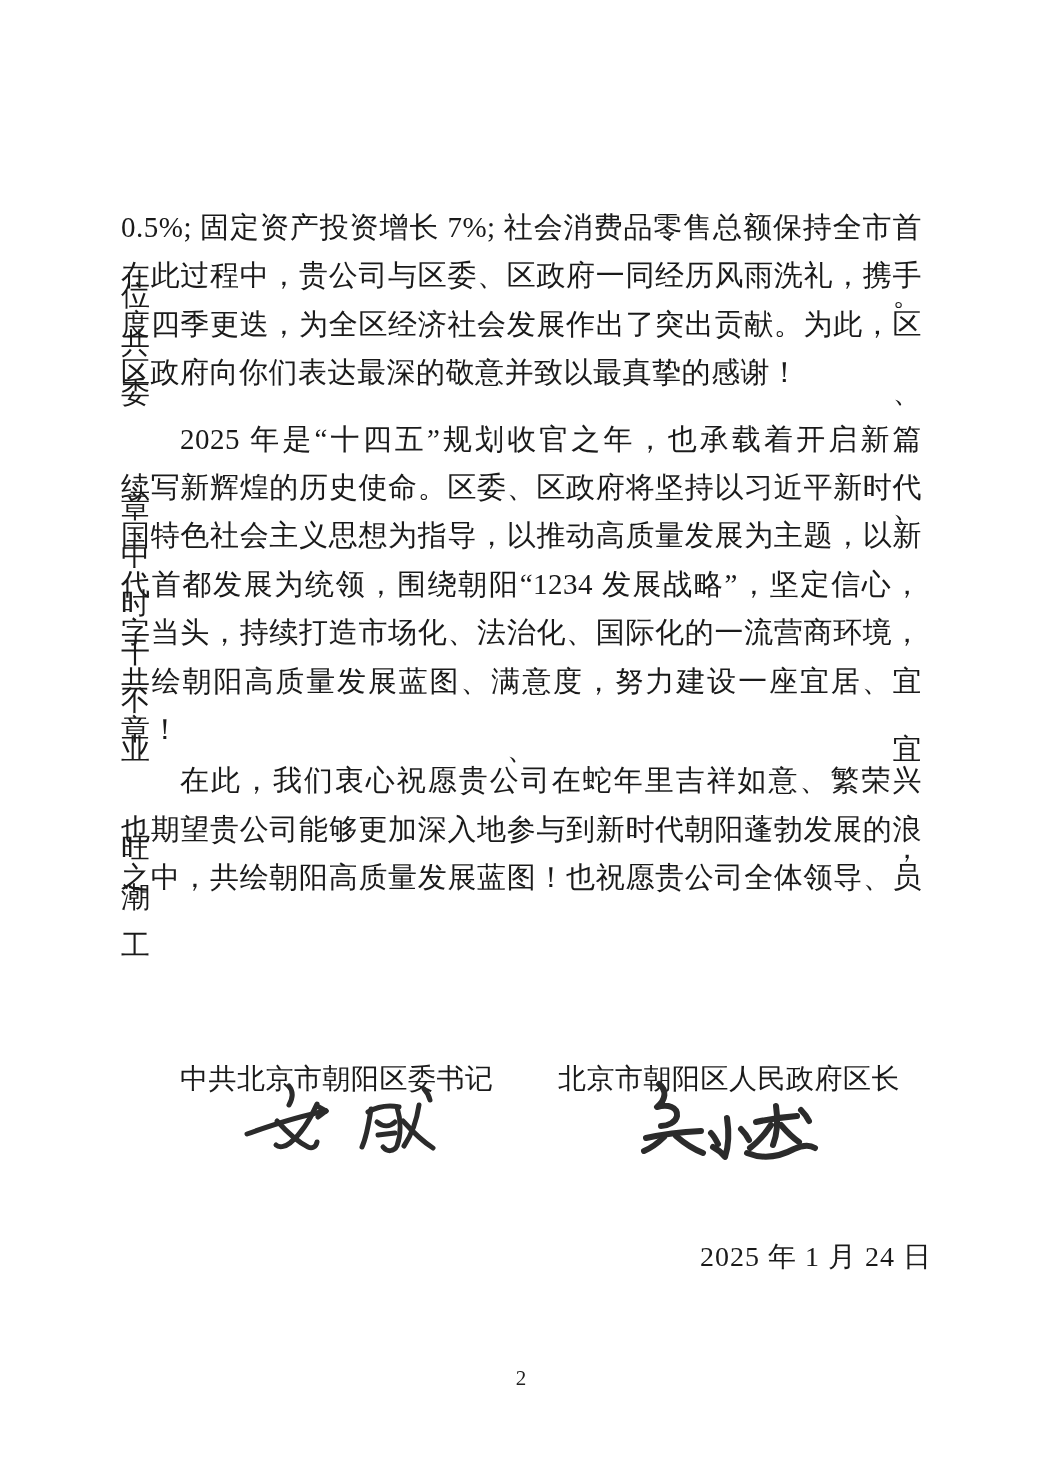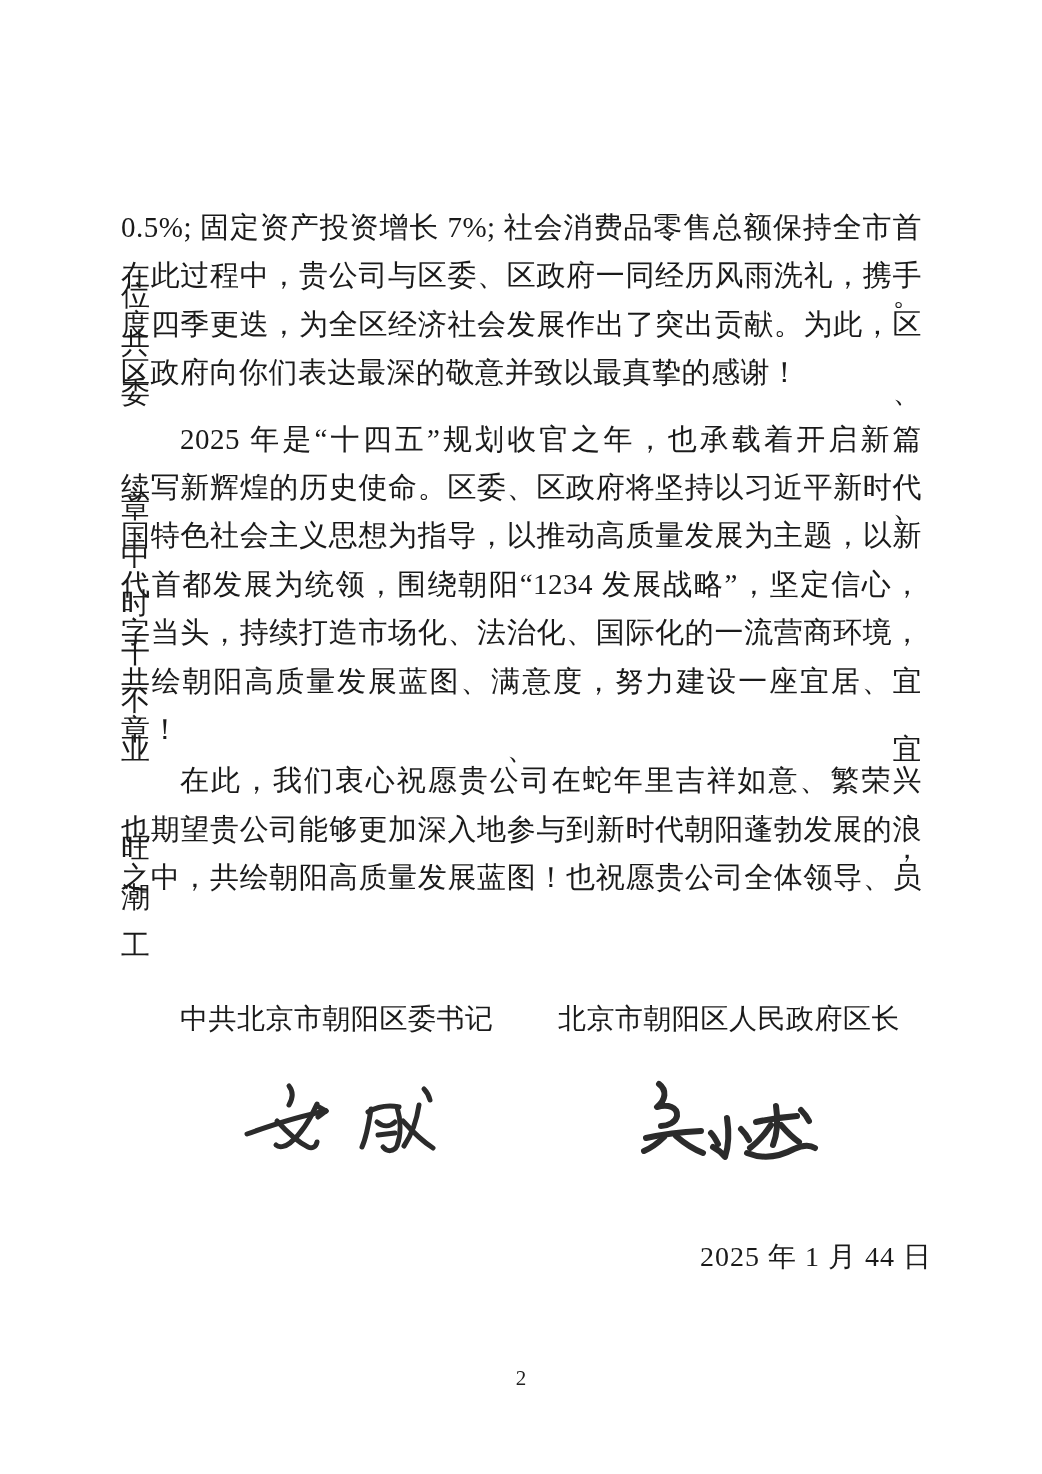--- a/index.html
+++ b/index.html
@@ -34,21 +34,21 @@
     letter-spacing: 0.5px;
     white-space: normal;
   }
   .line.last {
     text-align: left;
     text-align-last: left;
   }
   .line.ind { text-indent: 59px; }
   .sig-row {
     position: absolute;
-    top: 1000px;
+    top: 1060px;
     left: 0;
     width: 930px;
     height: 40px;
     font-size: 28px;
   }
   .sig-title-left  { position: absolute; left: 180px; top: 0; letter-spacing: 0.5px; }
   .sig-title-right { position: absolute; left: 558px; top: 0; letter-spacing: 0.5px; }
   .sig-svg { position: absolute; }
   .sig-svg path {
     fill: none;
@@ -141,17 +141,17 @@
     <path d="M711,1133 C714,1136 716,1140 718,1144"></path>
     <path d="M741,1129 C744,1132 747,1136 749,1140"></path>
     <path d="M756,1122 C770,1119 784,1117 797,1116"></path>
     <path d="M776,1106 C778,1119 778,1132 773,1145"></path>
     <path d="M771,1125 C765,1134 758,1142 750,1148"></path>
     <path d="M781,1125 C787,1132 793,1138 799,1142"></path>
     <path d="M801,1110 C804,1113 807,1117 809,1121"></path>
     <path d="M747,1153 C762,1159 779,1157 794,1149 C803,1145 810,1145 815,1148"></path>
   </svg>
 
-  <div class="date-line">2025 年 1 月 44 日</div>
+  <div class="date-line">2025 年 1 月 24 日</div>
 
   <div class="page-number">2</div>
 
 </div>
 
 </body></html>

